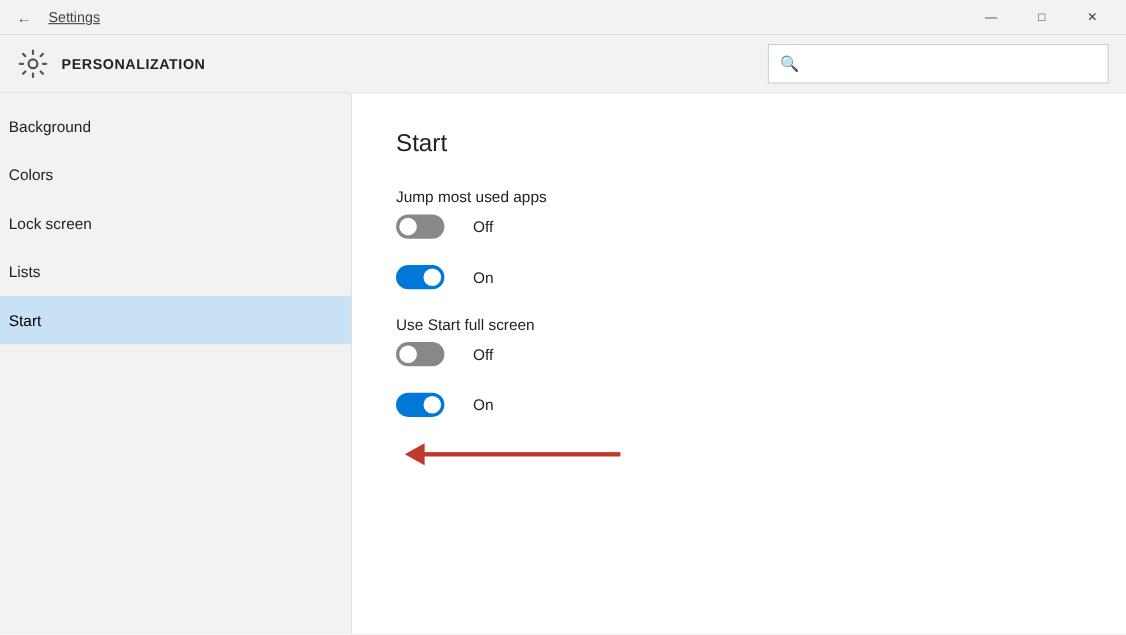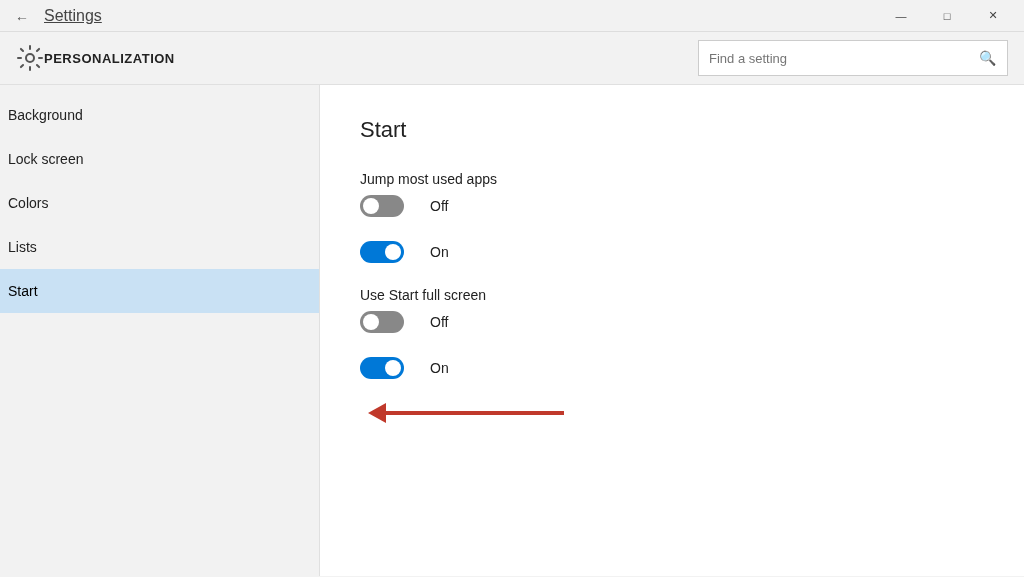--- a/index.html
+++ b/index.html
@@ -22,21 +22,21 @@
       height: 32px;
       padding: 0 8px;
       border-bottom: 1px solid #ddd;
     }
     .titlebar-left {
       display: flex;
       align-items: center;
       gap: 8px;
     }
     .titlebar-title {
-      font-size: 16px;
+      font-size: 13px;
       color: #444;
       text-decoration: underline;
     }
     .titlebar-controls {
       display: flex;
       align-items: center;
     }
     .titlebar-btn {
       width: 46px;
       height: 32px;
@@ -62,20 +62,21 @@
       color: #555;
       font-size: 14px;
     }
 
     
     .header {
       display: flex;
       align-items: center;
       background: #f2f2f2;
       padding: 8px 16px;
+      gap: 12px;
       border-bottom: 1px solid #e0e0e0;
     }
     .header-icon {
       width: 28px;
       height: 28px;
       color: #555;
     }
     .header-title {
       font-size: 13px;
       font-weight: 600;
@@ -245,31 +246,30 @@
 
 <div class="header">
   <span class="header-icon">
     <svg width="28" height="28" viewBox="0 0 28 28" fill="none">
       <circle cx="14" cy="14" r="4" stroke="#555" stroke-width="2"></circle>
       <path d="M14 2v3M14 23v3M2 14h3M23 14h3M4.93 4.93l2.12 2.12M20.95 20.95l2.12 2.12M4.93 23.07l2.12-2.12M20.95 7.05l2.12-2.12" stroke="#555" stroke-width="2" stroke-linecap="round"></path>
     </svg>
   </span>
   <span class="header-title">PERSONALIZATION</span>
   <div class="search-box">
-    <input class="search-input" type="text" placeholder="Find a setting" style="">
     <span class="search-icon">🔍</span>
   </div>
 </div>
 
 <div class="main">
 
   <nav class="sidebar">
     <a class="nav-item">Background</a>
+    <a class="nav-item">Colors</a>
     <a class="nav-item">Lock screen</a>
-    <a class="nav-item">Colors</a>
     <a class="nav-item">Lists</a>
     <a class="nav-item active">Start</a>
   </nav>
 
   <div class="content">
     <div class="content-title">Start</div>
 
     <div>
       <div class="setting-label">Jump most used apps</div>
       <div class="setting-row">

